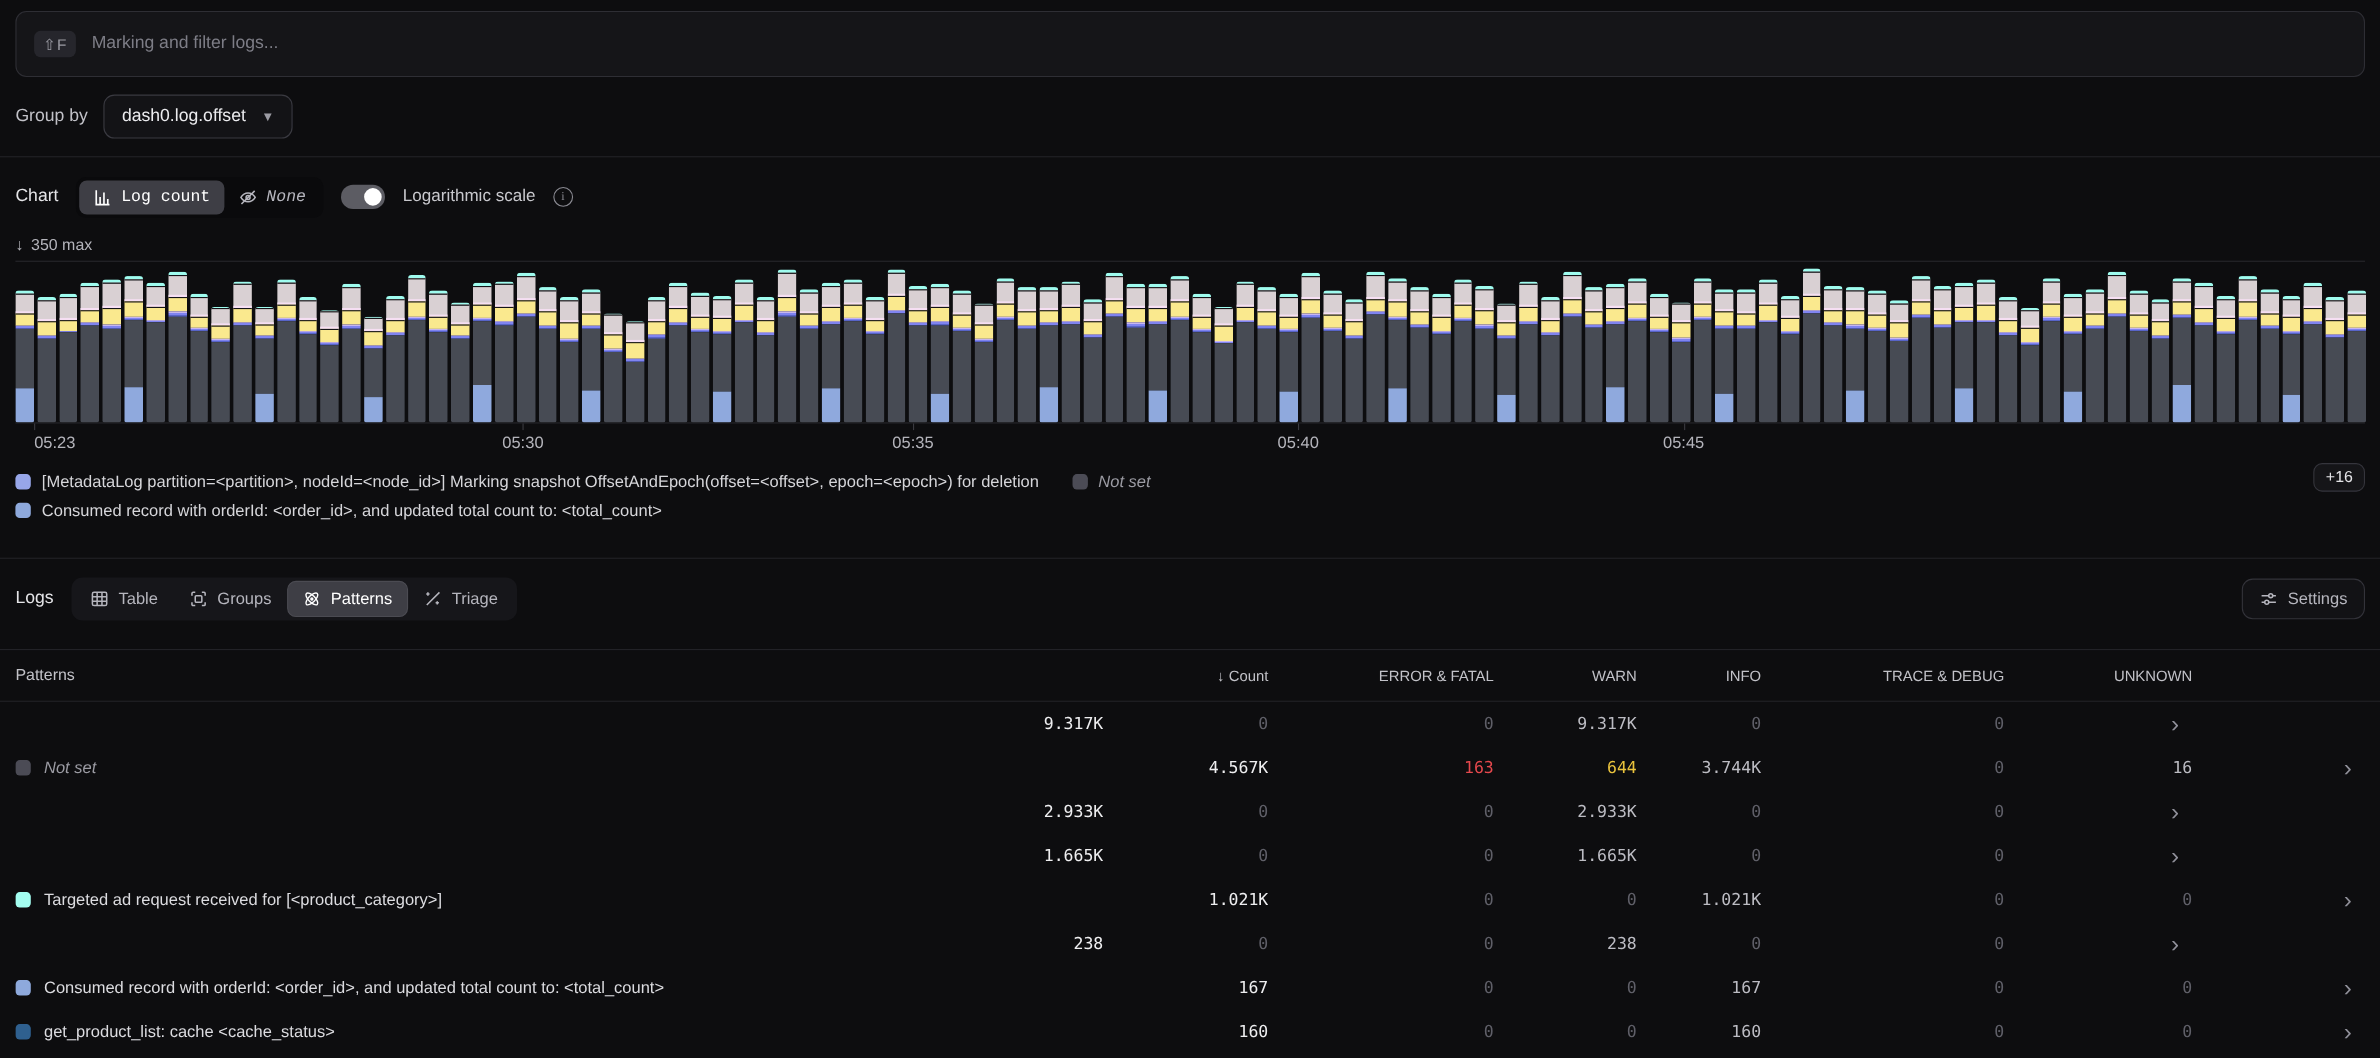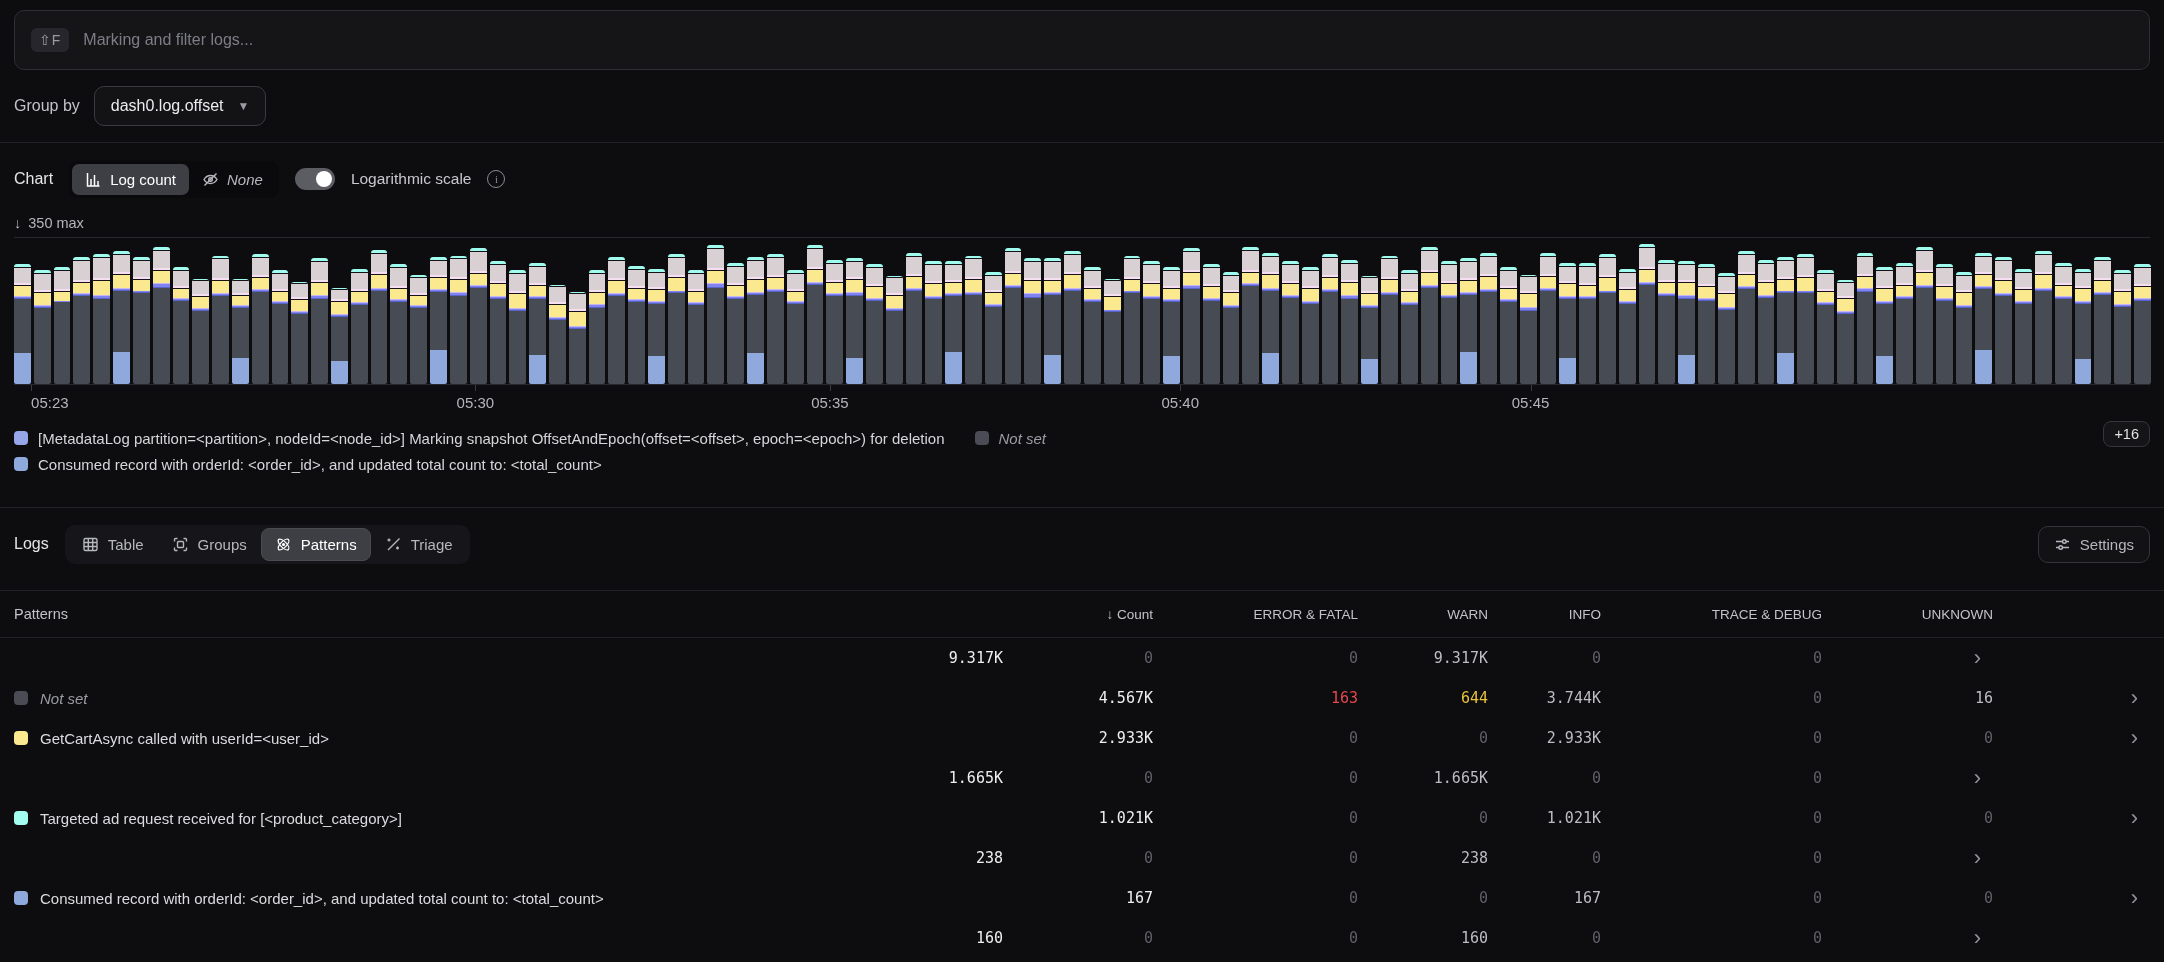--- a/index.html
+++ b/index.html
@@ -20,21 +20,21 @@
   .gb-label { color:#c2c2c8; font-size:16px; }
   .gb-pill { height:40px; display:inline-flex; align-items:center; gap:14px; padding:0 16px;
     background:#131316; border:1px solid #3a3a41; border-radius:10px; color:#ececef; font-size:16px; }
   .caret { color:#9b9ba3; font-size:12px; }
 
   .divider { height:1px; background:#222227; margin-top:16px; }
 
   
   .chart-controls { margin:16px 14px 0; height:40px; display:flex; align-items:center; gap:16px; }
   .section-label { color:#e5e5e8; font-size:16px; }
-  .seg-ctl { display:flex; background:#0a0a0c; border-radius:9px; padding:3px; }
+  .seg-ctl { display:flex; background:#0a0a0c; border-radius:9px; padding:3px;font-family:Liberation Mono, monospace; }
   .seg { display:flex; align-items:center; gap:8px; padding:7px 13px; border-radius:7px;
     color:#b6b6be; font-size:15px; }
   .seg.selected { background:#3e3e45; color:#ffffff; }
   .seg.italic { font-style:italic; }
   .toggle { width:40px; height:22px; border-radius:11px; background:#5c5c63; position:relative; }
   .toggle .knob { position:absolute; top:3px; left:21px; width:16px; height:16px; border-radius:50%;
     background:#ffffff; }
   .lbl { color:#c8c8cd; font-size:15.5px; }
   .info-ic { width:18px; height:18px; border:1.4px solid #8a8a92; border-radius:50%; color:#8a8a92;
     font-size:11px; display:flex; align-items:center; justify-content:center; font-family:"Liberation Serif",serif; }
@@ -1049,24 +1049,20 @@
       </div>
       <div class="num num-bright">4.567K</div>
       <div class="num num-red">163</div>
       <div class="num num-yel">644</div>
       <div class="num num-mid">3.744K</div>
       <div class="num num-zero">0</div>
       <div class="num num-mid">16</div>
       <div class="chev">›</div>
     </div>
     <div class="grid trow px">
-      <div class="pat-cell">
-        <span class="swatch" style="background: rgb(250, 233, 142);"></span>
-        <span class="txt">GetCartAsync called with userId=&lt;user_id&gt;</span>
-      </div>
       <div class="num num-bright">2.933K</div>
       <div class="num num-zero">0</div>
       <div class="num num-zero">0</div>
       <div class="num num-mid">2.933K</div>
       <div class="num num-zero">0</div>
       <div class="num num-zero">0</div>
       <div class="chev">›</div>
     </div>
     <div class="grid trow px">
       <div class="num num-bright">1.665K</div>
@@ -1106,20 +1102,24 @@
       </div>
       <div class="num num-bright">167</div>
       <div class="num num-zero">0</div>
       <div class="num num-zero">0</div>
       <div class="num num-mid">167</div>
       <div class="num num-zero">0</div>
       <div class="num num-zero">0</div>
       <div class="chev">›</div>
     </div>
     <div class="grid trow px">
+      <div class="pat-cell">
+        <span class="swatch" style="background: rgb(47, 96, 143);"></span>
+        <span class="txt">get_product_list: cache &lt;cache_status&gt;</span>
+      </div>
       <div class="num num-bright">160</div>
       <div class="num num-zero">0</div>
       <div class="num num-zero">0</div>
       <div class="num num-mid">160</div>
       <div class="num num-zero">0</div>
       <div class="num num-zero">0</div>
       <div class="chev">›</div>
     </div>
   </div>
 

